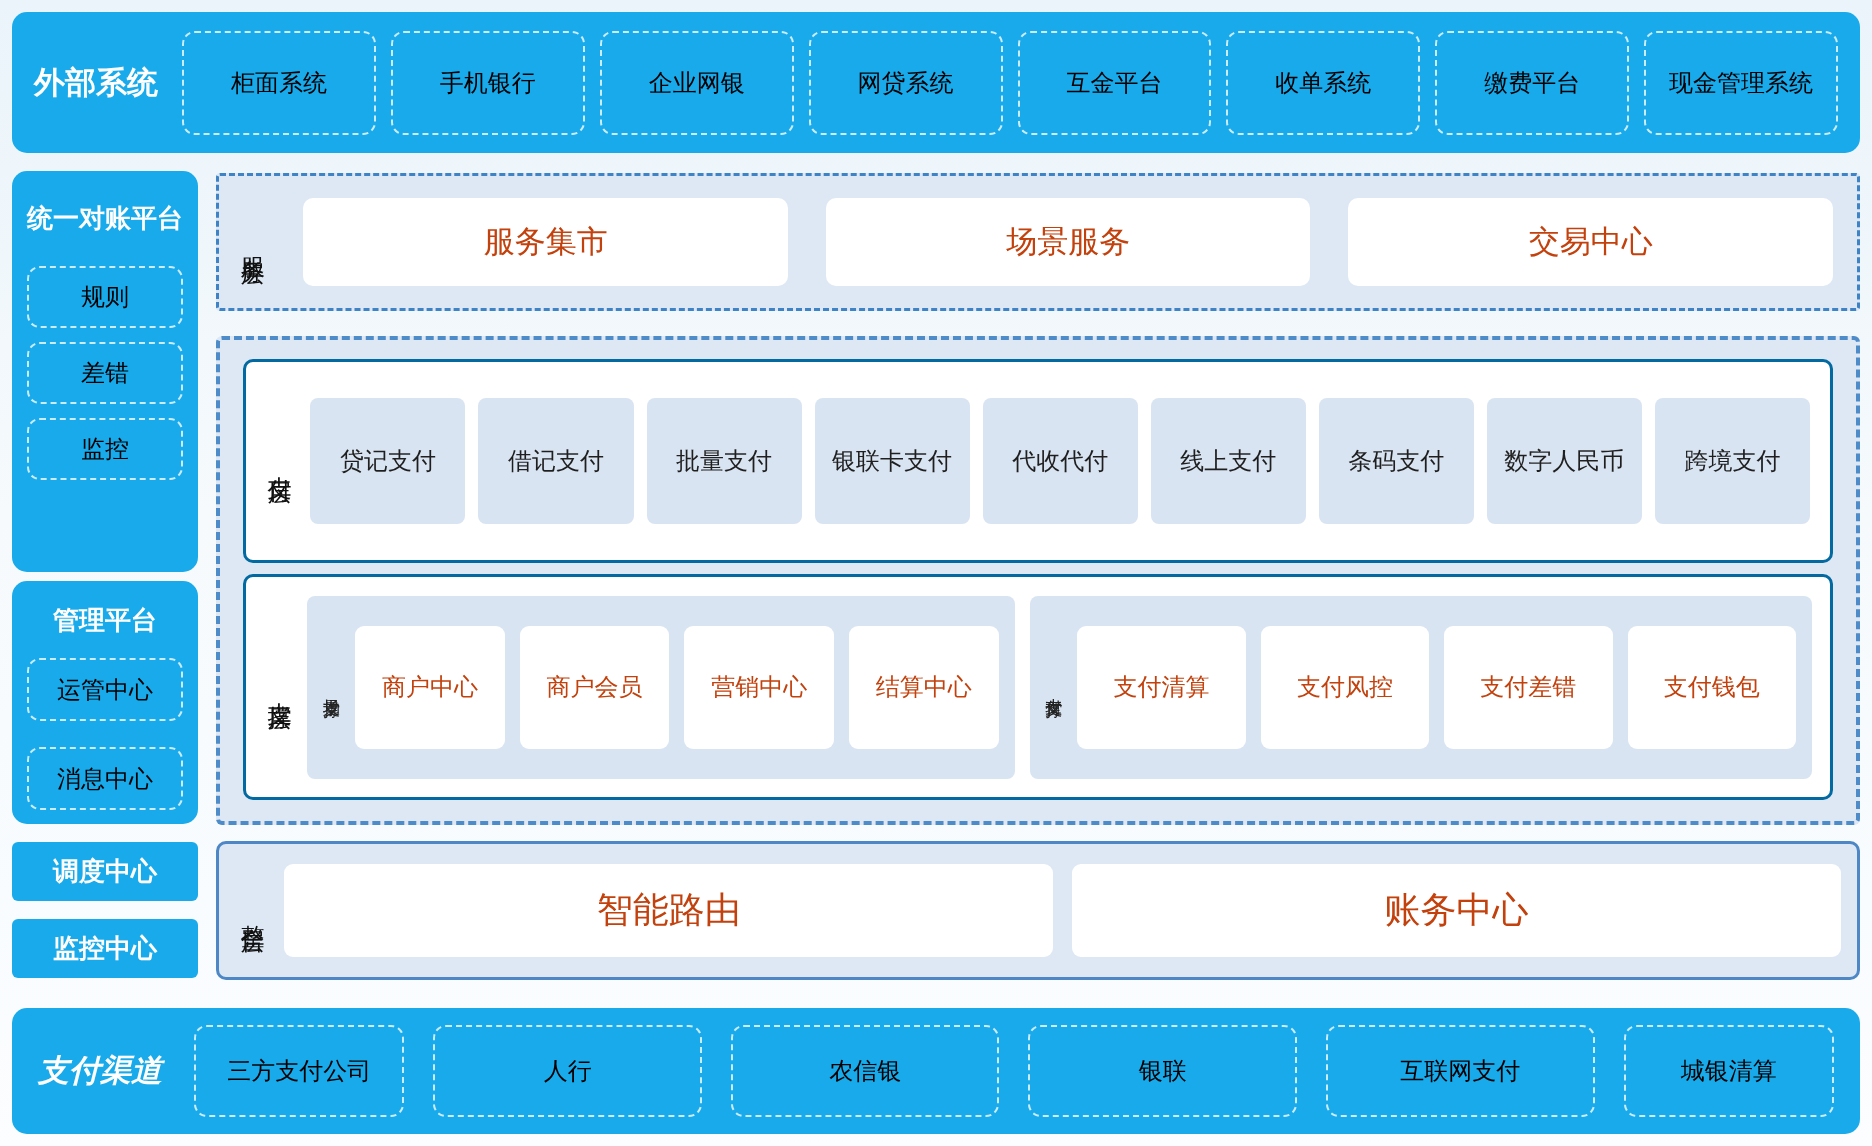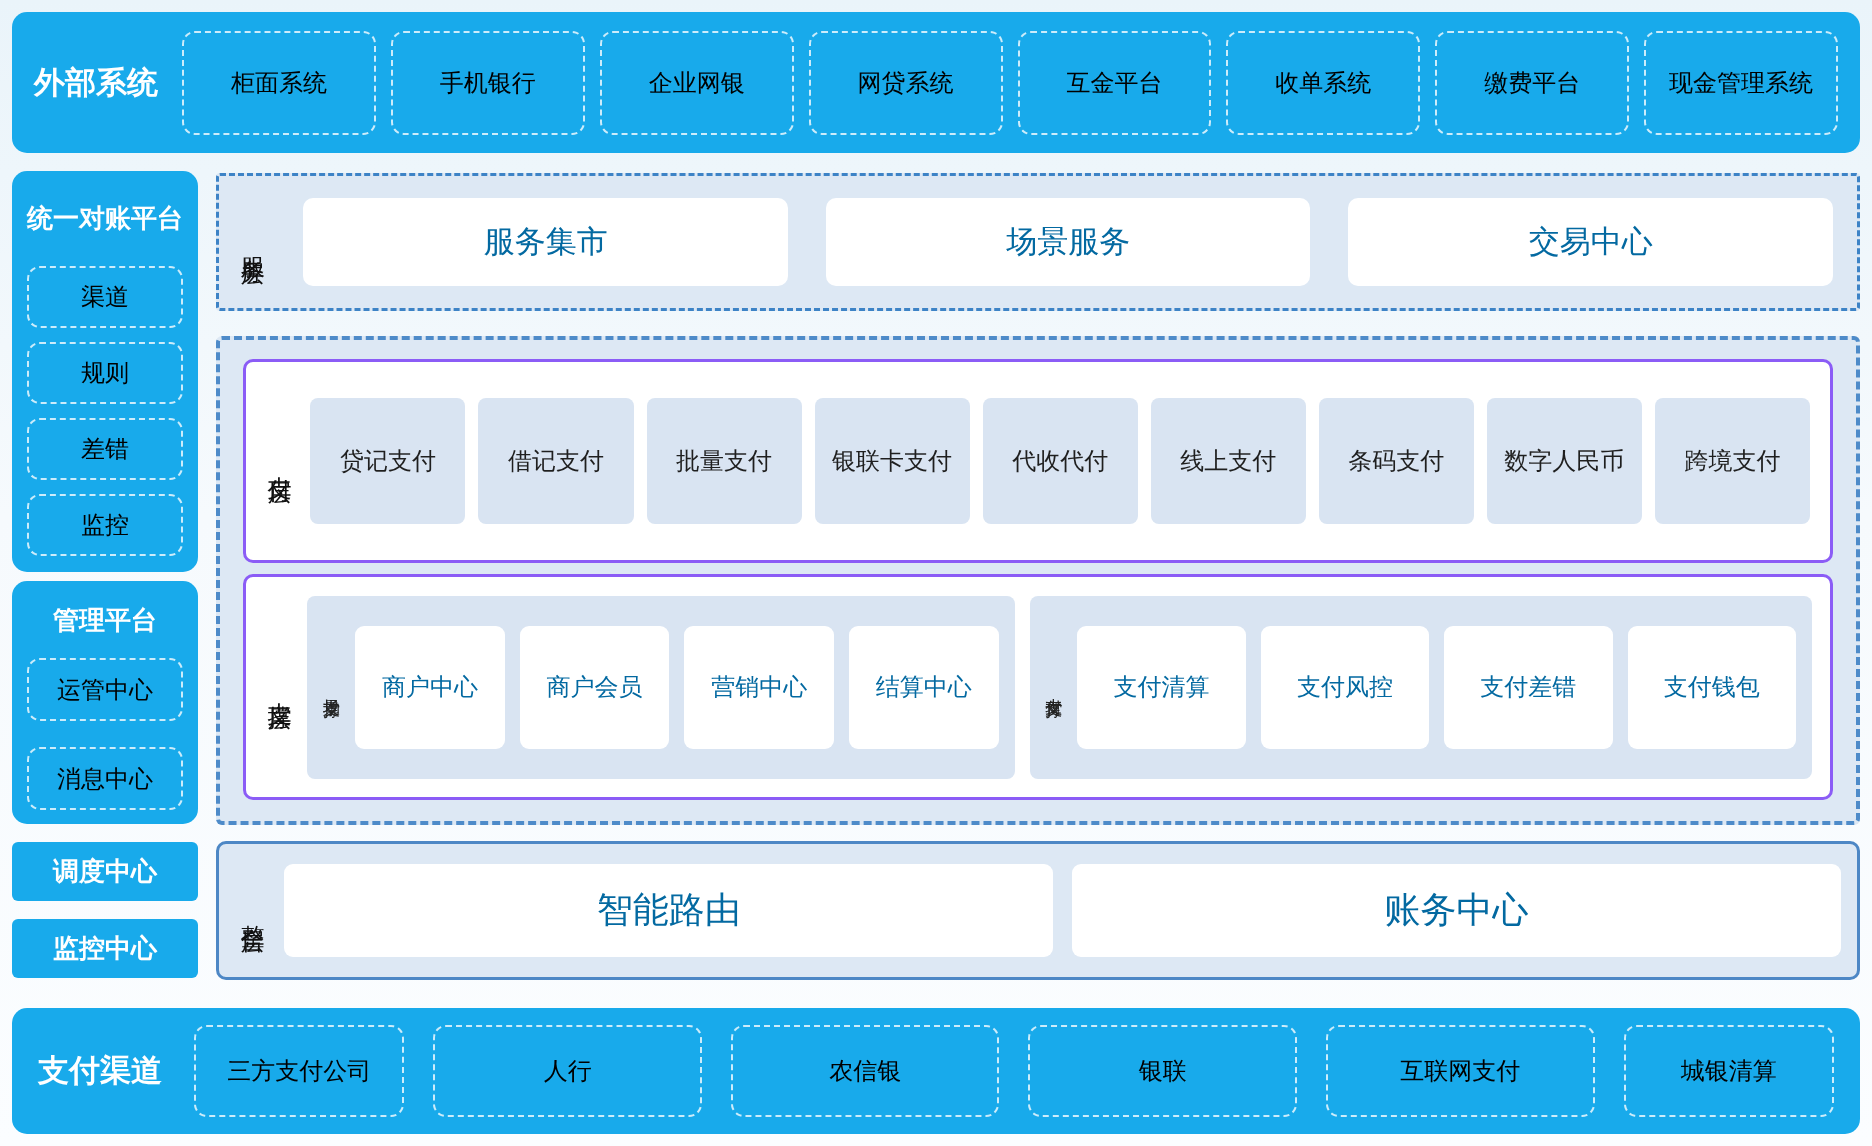--- a/index.html
+++ b/index.html
@@ -54,31 +54,31 @@
   .v-label.sm { font-size:17px; letter-spacing:1px; color:#222; }
 
   
   .service-layer {
     margin-top:2px; height:138px; background:#dde8f4;
     border:3px dashed #3d83c6; border-radius:4px;
     display:flex; align-items:center; gap:38px; padding:0 24px 0 20px;
   }
   .white-box {
     background:#fff; border-radius:10px; display:flex;
-    align-items:center; justify-content:center; color:#0369a1;
+    align-items:center; justify-content:center; color:#c2410c;
   }
   .white-box.lg { flex:1; height:88px; font-size:31px; }
 
   
   .dashed-container {
     margin-top:25px; height:489px; background:#dde8f4;
     border:4px dashed #4e8bc9; border-radius:6px;
     padding:19px 23px 21px; display:flex; flex-direction:column;
   }
-  .solid-section { background:#fff; border:3px solid #8b5cf6; border-radius:10px; }
+  .solid-section { background:#fff; border:3px solid #0369a1; border-radius:10px; }
   .payment { height:204px; display:flex; align-items:center; gap:18px; padding:0 20px; }
   .pay-items { flex:1; display:flex; gap:13px; }
   .lite-box {
     flex:1; height:126px; background:#d9e4f2; border-radius:8px;
     display:flex; align-items:center; justify-content:center; font-size:24px; color:#1f1f1f;
   }
   .support { margin-top:11px; height:226px; display:flex; align-items:center; gap:15px; padding:0 18px 0 20px; }
   .group {
     background:#d9e4f2; border-radius:8px; height:183px;
     display:flex; align-items:center; gap:15px; padding:0 16px 0 14px;
@@ -93,21 +93,21 @@
     border:3px solid #4d87c5; border-radius:10px;
     display:flex; align-items:center; gap:19px; padding:0 16px 0 20px;
   }
   .white-box.int { flex:1; height:93px; font-size:36px; border-radius:9px; }
 
   
   .bottom-bar {
     margin-top:26px; height:126px; border-radius:15px;
     display:flex; align-items:center; padding:0 26px; flex:0 0 auto;
   }
-  .bottom-bar .bar-title { margin-right:32px; }
+  .bottom-bar .bar-title { margin-right:32px;font-style:italic; }
   .bottom-bar .bar-items { height:92px; gap:29px; }
   .bottom-bar .dash-box.narrow { flex:0.78; }
 </style>
 </head>
 <body>
 
 <div class="page">
 
   <div class="top-bar blue">
     <div class="bar-title">外部系统</div>
@@ -122,21 +122,20 @@
       <div class="dash-box">现金管理系统</div>
     </div>
   </div>
 
   <div class="middle">
 
     <div class="left-col">
       <div class="side-panel blue recon">
         <div class="panel-title">统一对账平台</div>
         <div class="panel-items">
-          <div class="dash-box">渠道</div>
           <div class="dash-box">规则</div>
           <div class="dash-box">差错</div>
           <div class="dash-box">监控</div>
         </div>
       </div>
 
       <div class="side-panel blue mgmt">
         <div class="panel-title">管理平台</div>
         <div class="panel-items">
           <div class="dash-box">运管中心</div>

